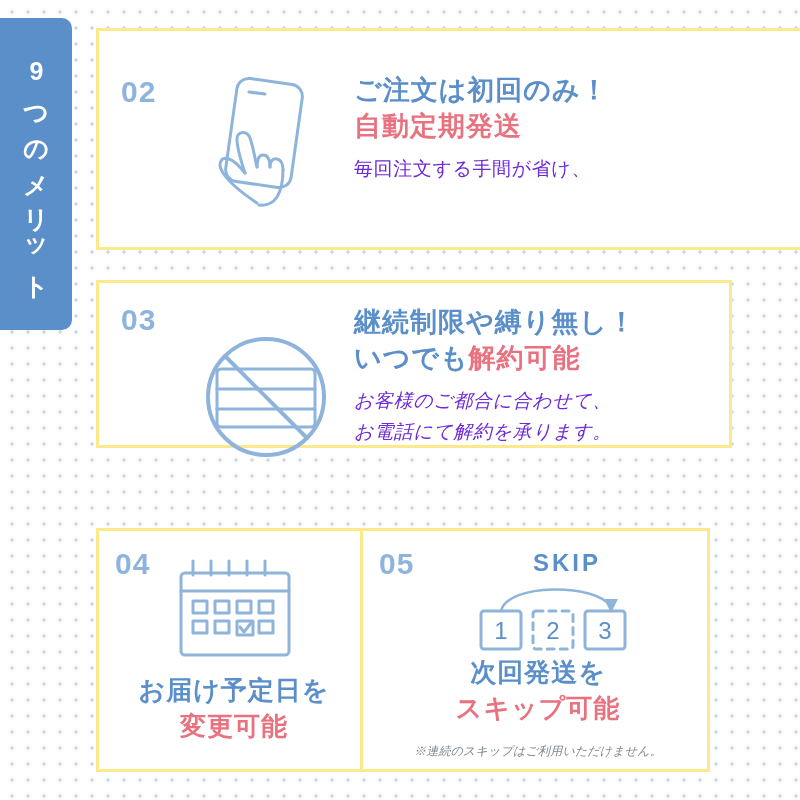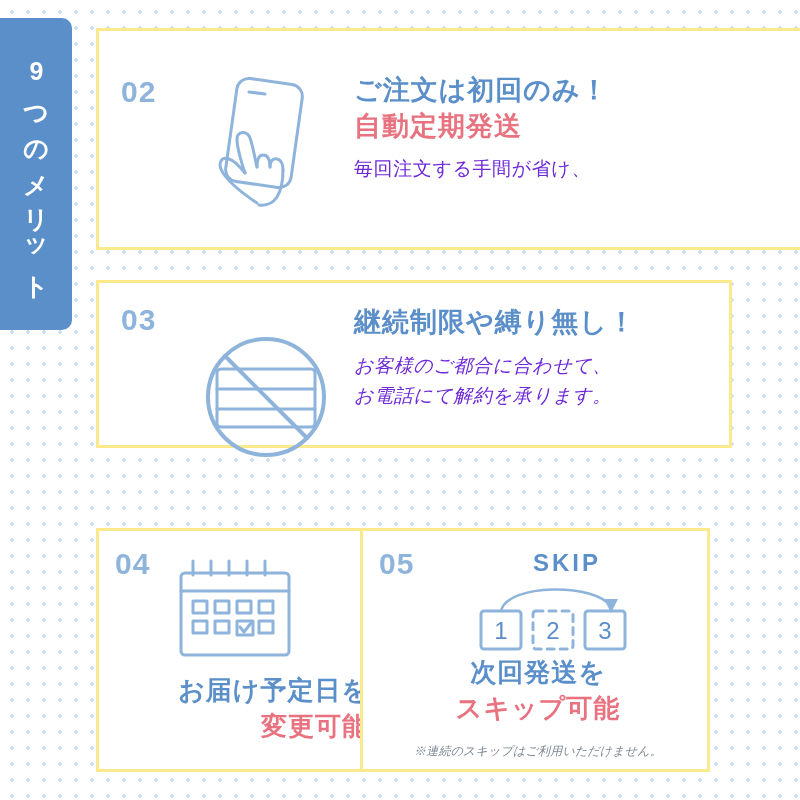--- a/index.html
+++ b/index.html
@@ -97,21 +97,21 @@
   
   #card-03 .num { left: 22px; top: 20px; }
   #icon-nocontract { position: absolute; left: 80px; top: 38px; width: 175px; height: 150px; }
   #txt-03 { position: absolute; left: 255px; top: 22px; width: 370px; }
 
   
   #card-04 .num { left: 16px; top: 16px; }
   #icon-calendar { position: absolute; left: 72px; top: 24px; width: 130px; height: 110px; }
   #txt-04 {
     position: absolute; left: 0; top: 142px; width: 270px;
-    text-align: right;
+    text-align: center;
   }
   #txt-04 .headline { font-size: 26px; line-height: 1.38; }
 
   
   #card-05 .num { left: 16px; top: 16px; }
   #icon-skip { position: absolute; left: 108px; top: 14px; width: 190px; height: 110px; }
   #txt-05 {
     position: absolute; left: 0; top: 124px; width: 350px;
     text-align: center;
   }
@@ -163,20 +163,23 @@
         <rect x="38" y="48" width="98" height="58" rx="4"></rect>
         <line x1="38" y1="68" x2="136" y2="68"></line>
         <line x1="38" y1="88" x2="136" y2="88"></line>
         <circle cx="87" cy="76" r="58" stroke-width="4"></circle>
         <line x1="46" y1="35" x2="128" y2="117" stroke-width="4"></line>
       </svg>
     </div>
 
     <div id="txt-03">
       <div class="headline hl-blue">継続制限や縛り無し！</div>
+      <div class="headline">
+        <span class="hl-blue">いつでも</span><span class="hl-red">解約可能</span>
+      </div>
       <div class="body" style="margin-top:10px;font-style:italic;">
         <div>お客様のご都合に合わせて、</div>
         <div>お電話にて解約を承ります。</div>
       </div>
     </div>
   </div>
 
   <div class="card" id="card-04">
     <div class="num">04</div>
 

